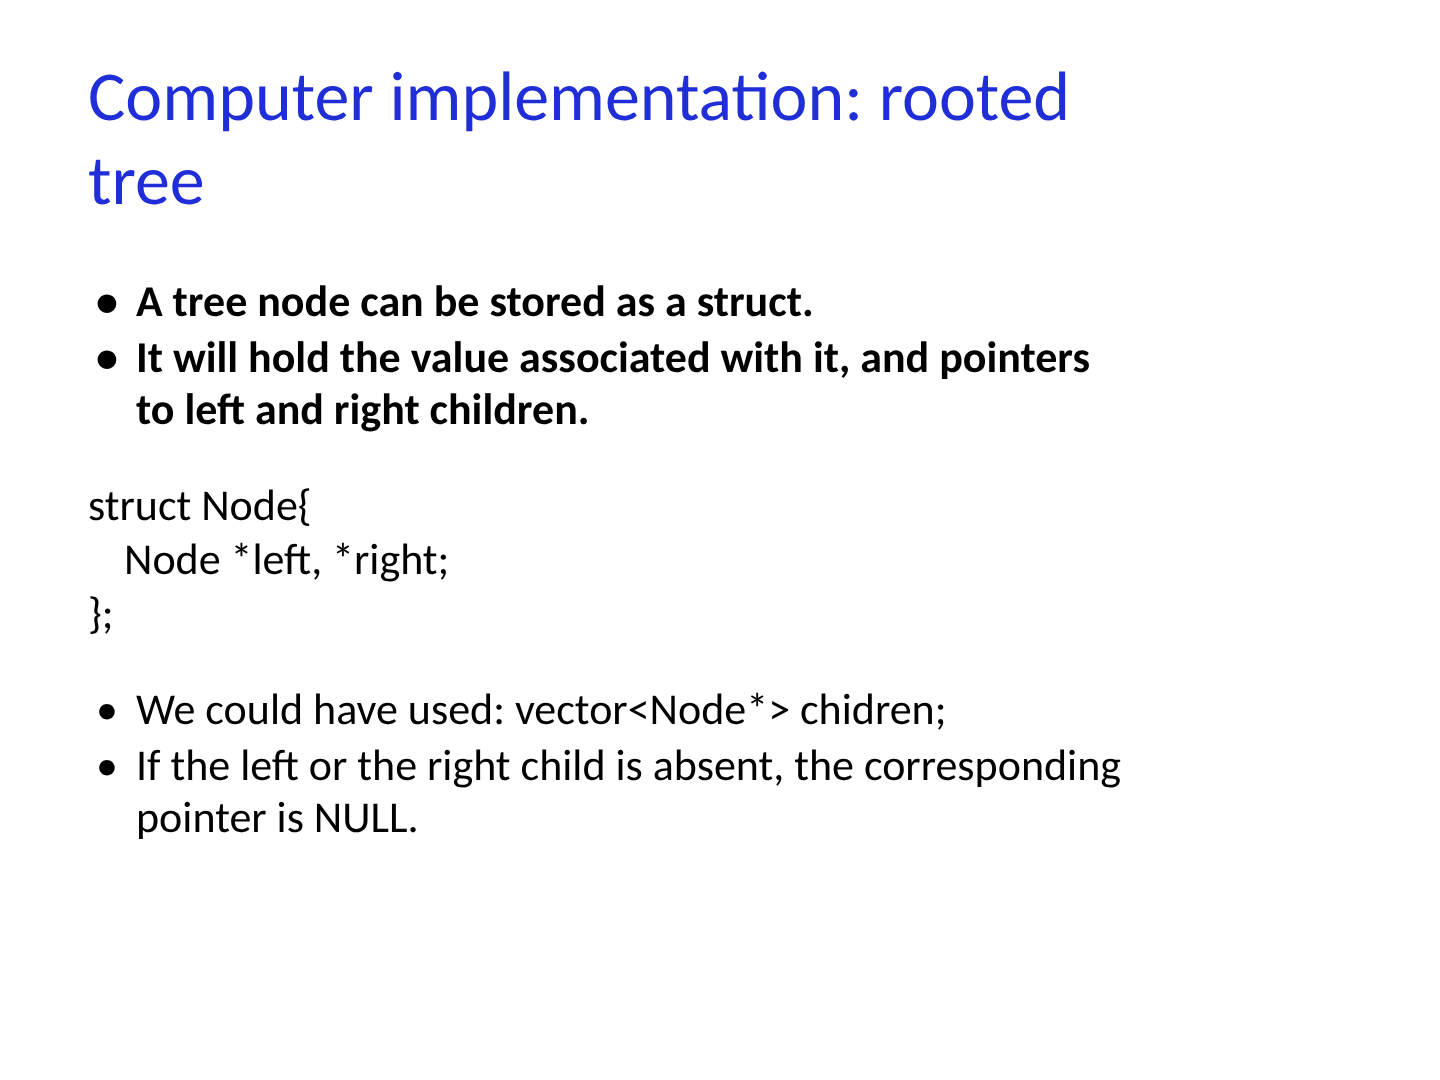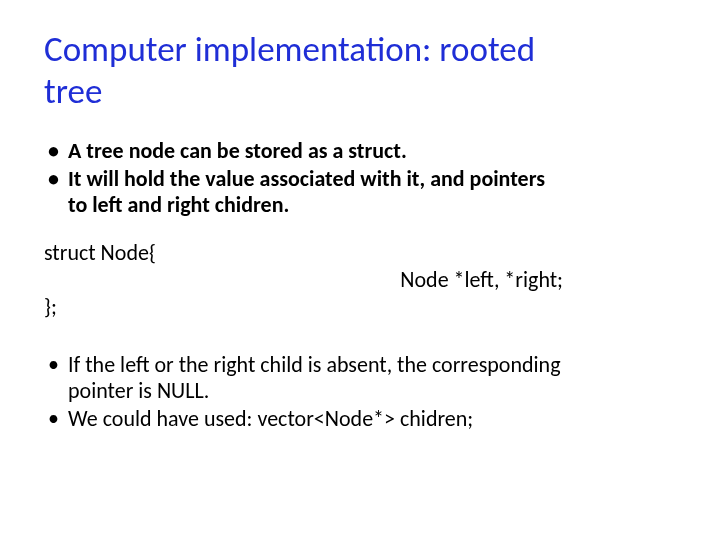--- a/index.html
+++ b/index.html
@@ -40,29 +40,28 @@
   ul.bullets > li::before {
     content: "•";
     position: absolute;
     left: 4px;
     top: 0;
     font-size: 22px;
   }
   .codeblock {
     font-size: 22px;
     line-height: 1.22;
-    margin: 0 0 32px 0;
+    margin: 0 0 22px 0;
     font-family: Calibri, Arial, sans-serif;
   }
   .codeblock .line {
     white-space: pre;
   }
   .codeblock .indent {
     padding-left: 18px;
-    text-align: right;
   }
   ul.bullets2 {
     list-style: none;
     padding: 0;
     margin: 0;
   }
   ul.bullets2 > li {
     position: relative;
     padding-left: 24px;
     font-size: 22px;
@@ -79,27 +78,27 @@
 </style>
 </head>
 <body>
 
 <div class="slide">
 
   <h1 class="title">Computer implementation: rooted tree</h1>
 
   <ul class="bullets">
     <li>A tree node can be stored as a struct.</li>
-    <li>It will hold the value associated with it, and pointers to left and right chidren.</li>
+    <li>It will hold the value associated with it, and pointers to left and right children.</li>
   </ul>
 
   <div class="codeblock">
     <div class="line">struct Node{</div>
     <div class="line indent">Node *left, *right;</div>
     <div class="line">};</div>
   </div>
 
   <ul class="bullets2">
+    <li>We could have used:  vector&lt;Node*&gt; chidren;</li>
     <li>If the left or the right child is absent, the corresponding pointer is NULL.</li>
-    <li>We could have used:  vector&lt;Node*&gt; chidren;</li>
   </ul>
 
 </div>
 
 </body></html>

